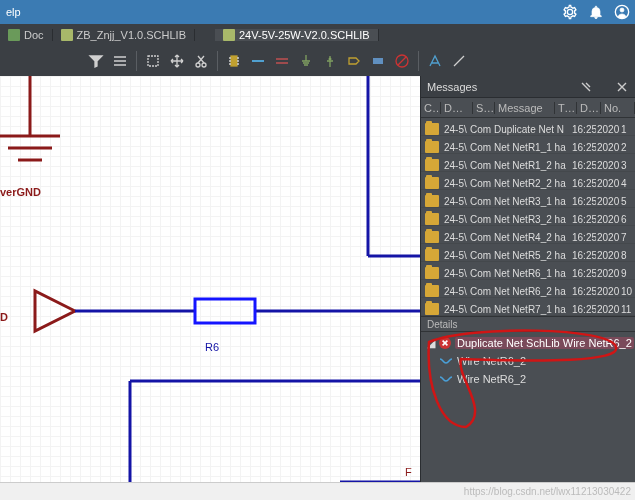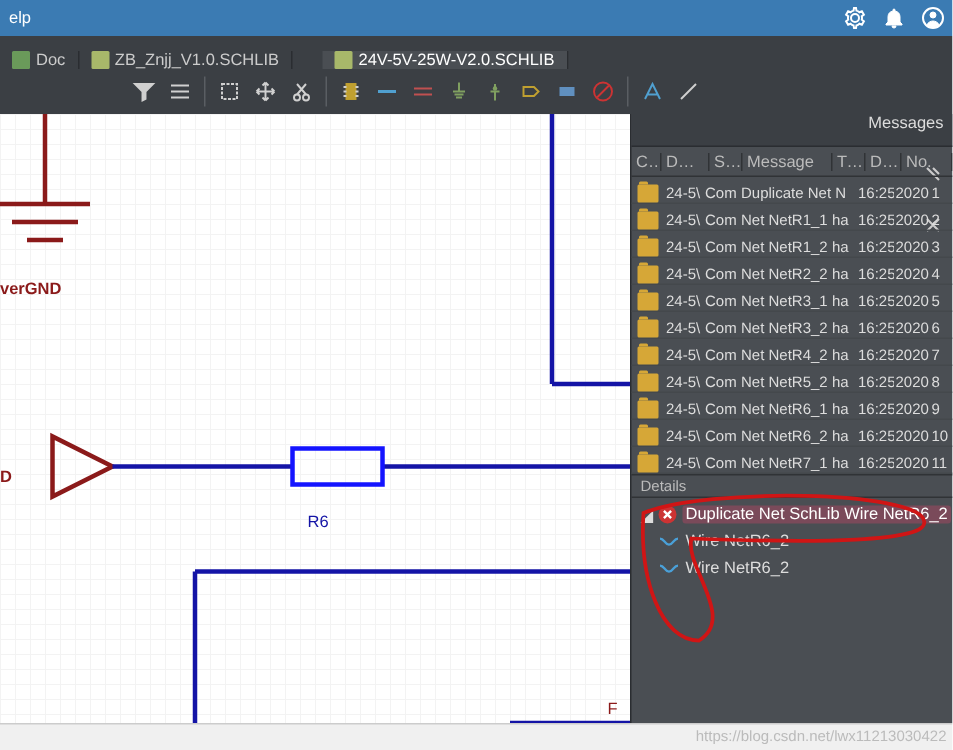--- a/index.html
+++ b/index.html
@@ -12,21 +12,21 @@
     --schematic-blue: #1414a6;
   }
   
   .titlebar { height: 24px; background: var(--accent); display:flex; align-items:center; color:#fff; }
   .titlebar .menu { padding:0 6px; cursor:default; }
   .titlebar .spacer { flex:1; }
   .titlebar .ticon { width:18px; height:18px; margin:0 4px; display:flex; align-items:center; justify-content:center; }
   .titlebar .ticon svg { width:16px; height:16px; fill:#fff; stroke:#fff; }
 
   
-  .doctabs { height: 22px; background: var(--darkbg); display:flex; align-items:flex-end; overflow:hidden; }
+  .doctabs { height: 22px; background: var(--darkbg); display:flex; align-items:center; overflow:hidden; }
   .doctab { display:flex; align-items:center; gap:4px; padding:0 8px; color:#ccc; font-size:11px; border-right:1px solid #2a2d31; white-space:nowrap; }
   .doctab.active { background:var(--panelbg); color:#fff;margin-left:20px; }
   .doctab .ficon { width:12px; height:12px; background:#6a9a5a; border-radius:1px; position:relative; }
   .doctab .ficon.lib { background:#a8b86a; }
 
   
   .toolbarrow { height: 30px; background: var(--darkbg); display:flex; align-items:center; padding:0 4px; position:relative; }
   .toolbarrow .sep { width:1px; height:20px; background:#5a5e63; margin:0 4px; }
   .tbtn { width:22px; height:22px; display:flex; align-items:center; justify-content:center; margin:0 1px; border-radius:2px; }
   .tbtn svg { width:16px; height:16px; stroke:#d0d0d0; fill:none; stroke-width:1.3; }
@@ -42,21 +42,21 @@
       linear-gradient(to right, #eaeaea 1px, transparent 1px),
       linear-gradient(to bottom, #eaeaea 1px, transparent 1px);
     background-size: 10px 10px, 10px 10px, 50px 50px, 50px 50px;
     pointer-events:none;
   }
   .sch { position:absolute; inset:0; }
   .sch svg { width:100%; height:100%; }
 
   
   .msgpanel { width:215px; background:var(--panelbg); color:#ddd; display:flex; flex-direction:column; border-left:1px solid #2a2d31;}
-  .msghdr { height:22px; background:var(--darkbg); display:flex; align-items:flex-end; padding:0 6px; gap:22px; border-bottom:1px solid #2a2d31;flex-direction:column;}
+  .msghdr { height:22px; background:var(--darkbg); display:flex; align-items:center; padding:0 6px; gap:22px; border-bottom:1px solid #2a2d31;}
   .msghdr .title { flex:1; font-size:11px; }
   .msghdr .pbtn { width:14px; height:14px; display:flex; align-items:center; justify-content:center; }
   .msghdr .pbtn svg { width:12px; height:12px; stroke:#ccc; fill:none; stroke-width:1.4; }
   .msgcols { height:20px; display:flex; align-items:center; border-bottom:1px solid #303336; font-size:10px; color:#bbb; }
   .msgcols span { padding:0 3px; border-right:1px solid #303336; overflow:hidden; white-space:nowrap; text-overflow:ellipsis; }
   .msglist { flex:none; }
   .msgrow { height:18px; display:flex; align-items:flex-end; padding-left:4px; gap:4px; font-size:10px; color:#ddd; border-bottom:1px solid #44484c; }
   .msgrow .folder { width:14px; height:12px; background:#d6a737; border-radius:1px; flex-shrink:0; position:relative; }
   .msgrow .folder::before { content:""; position:absolute; top:-2px; left:1px; width:6px; height:2px; background:#d6a737; border-radius:1px 1px 0 0; }
   .msgrow .txt { display:flex; overflow:hidden; flex:1; }

